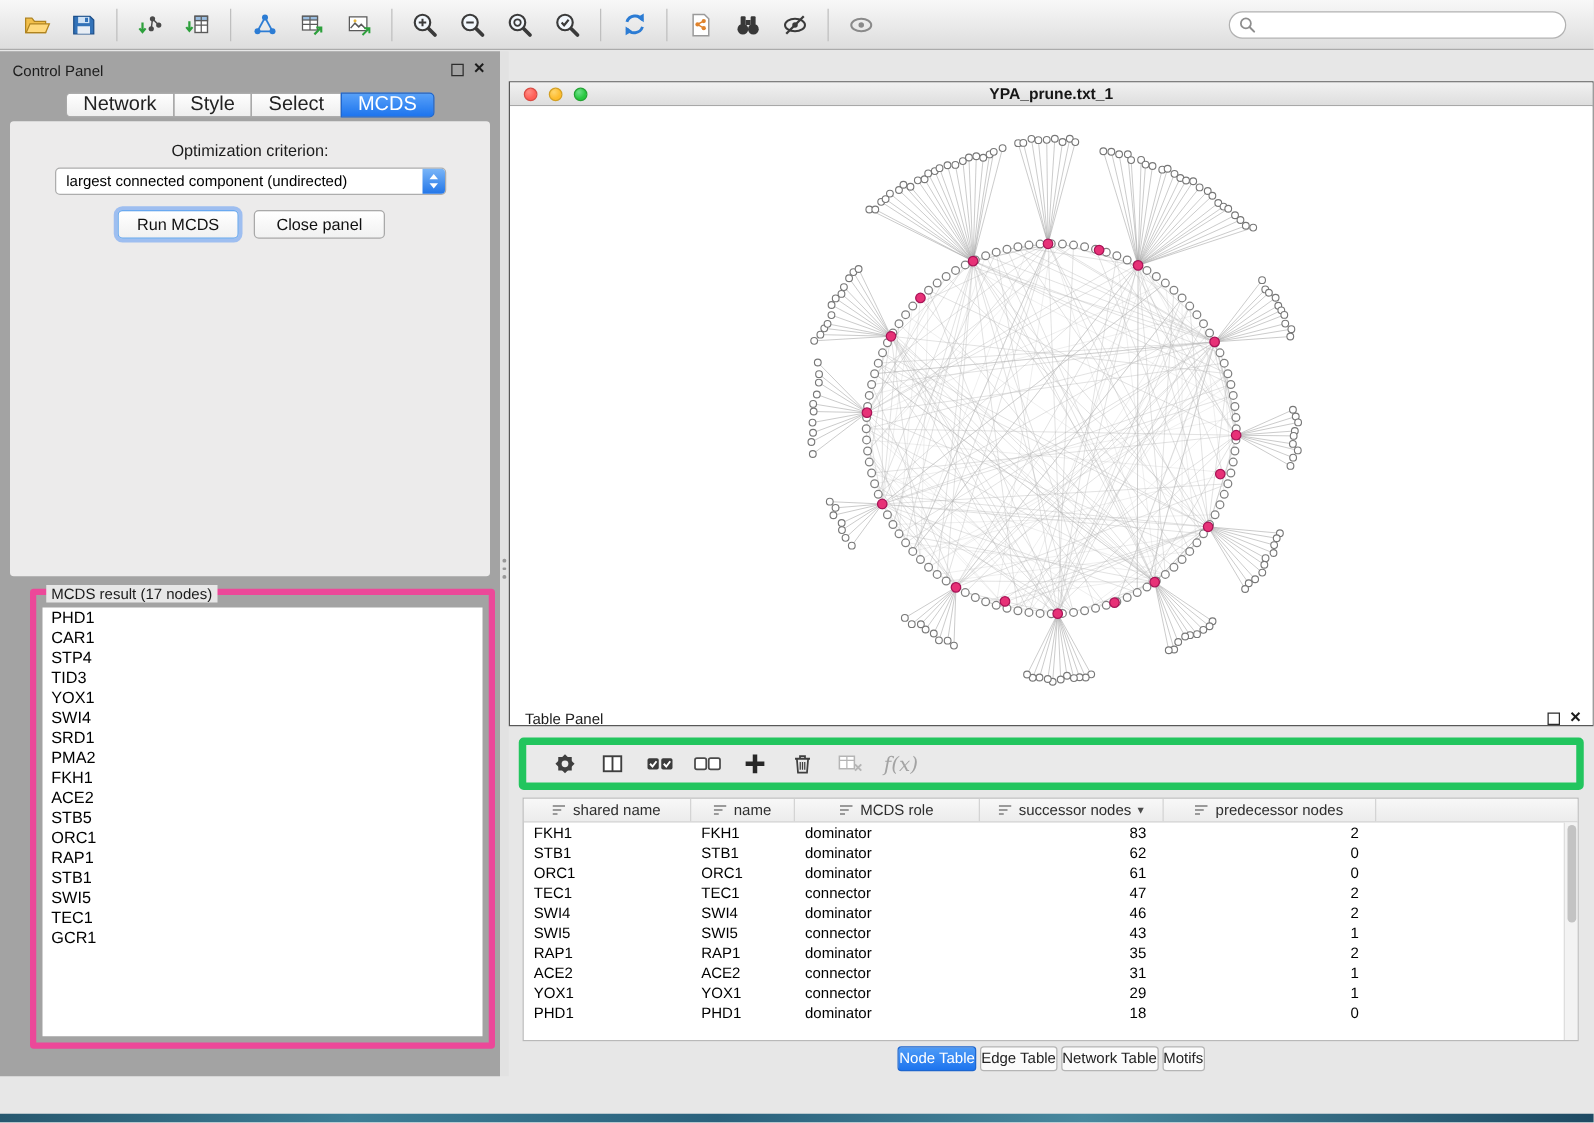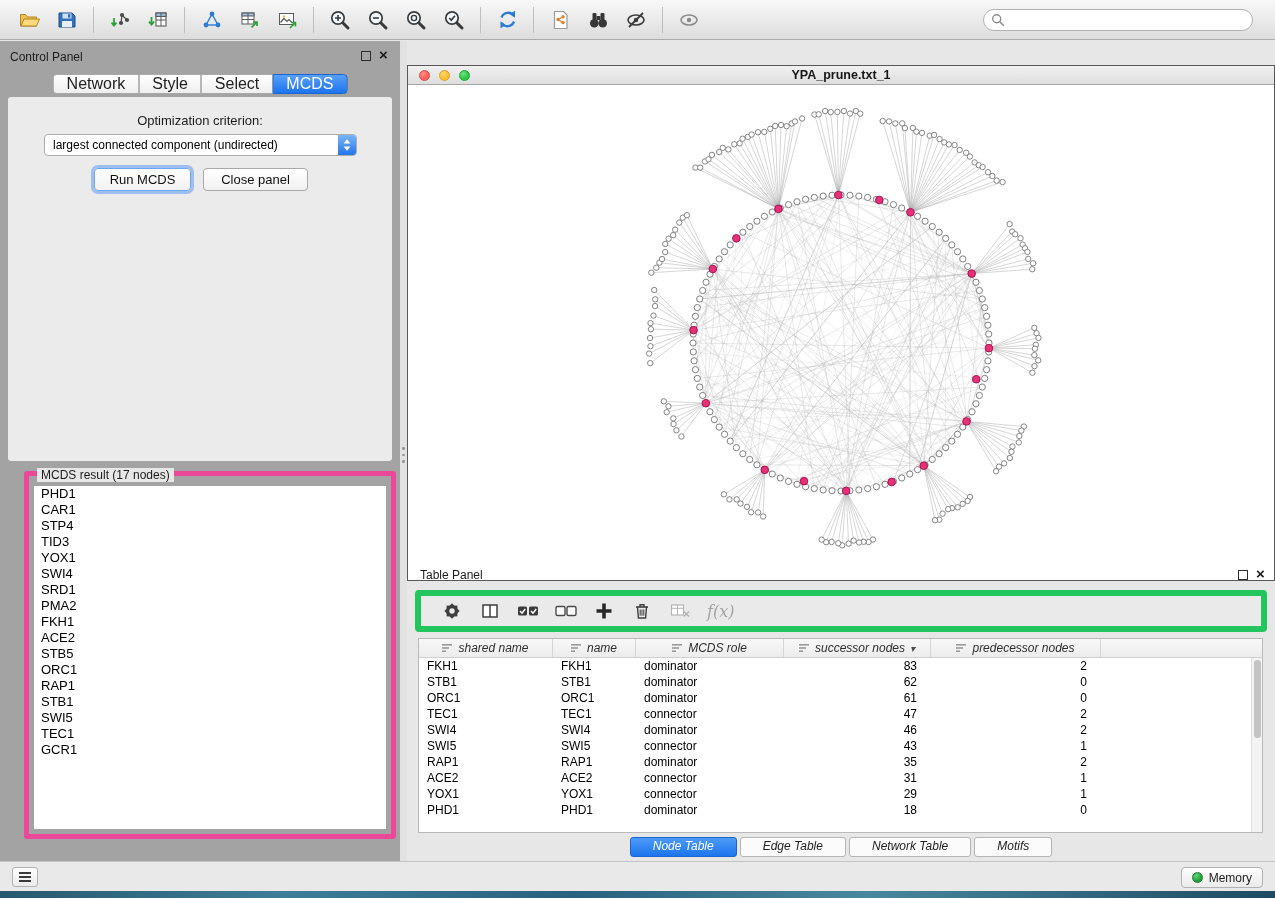--- a/index.html
+++ b/index.html
@@ -65,32 +65,32 @@
   .tablepanel .panel-title { left:13px; top:8px; }
   .tablepanel .float-btn { left:831px; top:10px; }
   .tablepanel .close-btn { left:849px; top:5px; }
   .tp-toolbar { position:absolute; left:8px; top:30px; width:852px; height:42px; background:#eaeaea; border:6px solid #22c55e; border-radius:4px; display:flex; align-items:center; padding-left:14px; }
   .ticon { width:34px; height:32px; border:none; background:transparent; display:flex; align-items:center; justify-content:center; margin-right:4px; cursor:default; }
   .fx-label { font-family:"DejaVu Serif","Liberation Serif",serif; font-style:italic; font-size:16px; color:#a3a3a3; margin-left:6px; }
 
   .tablewrap { position:absolute; left:11px; top:78px; width:845px; height:195px; background:#fff; border:1px solid #b9b9b9; overflow:hidden; }
   .tgrid { display:grid; grid-template-columns:134px 83px 148px 147px 170px 1fr; }
   .thead { height:19px; background:linear-gradient(#f8f8f8,#ececec); border-bottom:1px solid #cfcfcf; }
-  .hcell { display:flex; align-items:center; justify-content:center; gap:5px; border-right:1px solid #d4d4d4; font-size:12px; color:#2e2e2e; overflow:hidden; white-space:nowrap;font-style:italic; }
+  .hcell { display:flex; align-items:center; justify-content:center; gap:5px; border-right:1px solid #d4d4d4; font-size:12px; color:#2e2e2e; overflow:hidden; white-space:nowrap; }
   .hcell:last-child { border-right:none; }
   .combo-arrow { font-size:10px; color:#4c4c4c; }
   .trow { height:16px; align-items:center; font-size:12px; color:#000; }
   .trow span { white-space:nowrap; overflow:hidden; }
   .cell-l { padding-left:8px; text-align:left; }
   .cell-r { padding-right:14px; text-align:right; }
   .tscroll { position:absolute; right:0; top:19px; bottom:0; width:11px; background:#f3f3f3; border-left:1px solid #dedede; }
   .tthumb { position:absolute; left:1.5px; top:2px; width:7px; height:78px; background:#c3c3c3; border-radius:4px; }
 
   .bottom-tabs { position:absolute; left:0; right:0; top:277px; display:flex; justify-content:center; gap:3px; }
-  .btab { height:20px; line-height:17px; padding:0 22px; background:#fbfbfb; border:1px solid #b5b5b5; border-radius:3px; font-size:12px; color:#222; cursor:default;font-style:italic; }
+  .btab { height:20px; line-height:17px; padding:0 0; background:#fbfbfb; border:1px solid #b5b5b5; border-radius:3px; font-size:12px; color:#222; cursor:default; }
   .btab.selected { background:linear-gradient(#4d9bf7,#1d74ee); border-color:#1d66cf; color:#fff; }
 
   
   .statusbar { position:absolute; left:0; top:861px; width:1275px; height:30px; background:#e9e9e9; border-top:1px solid #c4c4c4; }
   .sb-left-btn { position:absolute; left:12px; top:5px; width:26px; height:20px; border:1px solid #b2b2b2; border-radius:3px; background:linear-gradient(#fdfdfd,#ececec); display:flex; align-items:center; justify-content:center; }
   .sb-lines { display:flex; flex-direction:column; gap:2.5px; }
   .sb-lines i { display:block; width:12px; height:1.6px; background:#3a3a3a; }
   .memory-btn { position:absolute; right:12px; top:5px; height:21px; border:1px solid #b2b2b2; border-radius:4px; background:linear-gradient(#fdfdfd,#ebebeb); display:flex; align-items:center; gap:6px; padding:0 10px; font-size:12px; color:#1c1c1c; }
   .mem-dot { width:11px; height:11px; border-radius:50%; background:radial-gradient(circle at 35% 30%,#67d37f,#1f9e37 65%); border:0.5px solid #188330; }
 
@@ -1172,28 +1172,15 @@
     </div>
 
     <div class="bottom-tabs">
       <span class="btab selected">Node Table</span>
       <span class="btab">Edge Table</span>
       <span class="btab">Network Table</span>
       <span class="btab">Motifs</span>
     </div>
   </div>
 
-  <div class="statusbar">
-    <button class="sb-left-btn">
-      <span class="sb-lines">
-          <i></i>
-          <i></i>
-          <i></i>
-        </span>
-    </button>
-    <button class="memory-btn">
-      <span class="mem-dot"></span>
-      <span>Memory</span>
-    </button>
-  </div>
 
   <div class="desktop-strip"></div>
 </div>
 
 </body></html>

